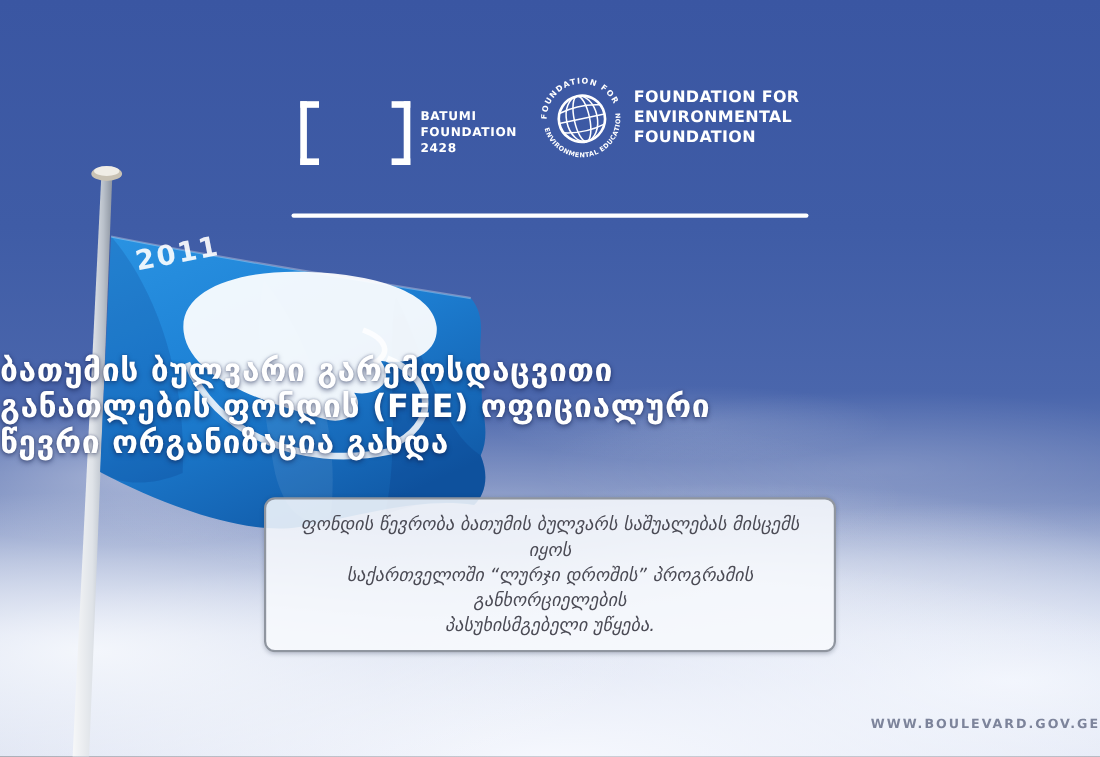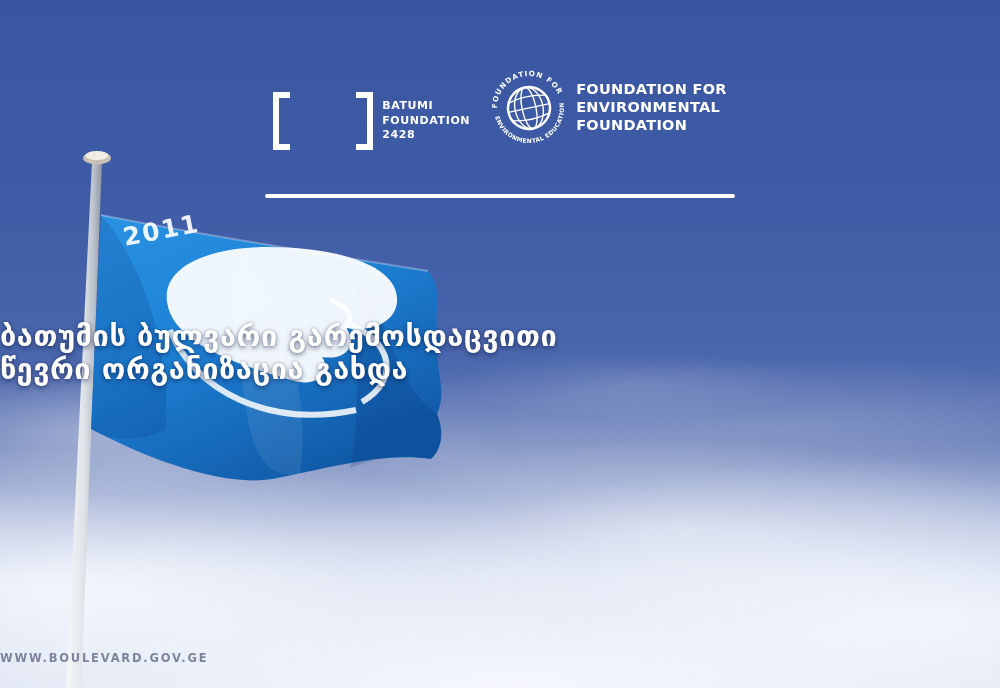--- a/index.html
+++ b/index.html
@@ -56,21 +56,21 @@
     width:520px;padding:11px 14px;
     background:rgba(247,249,253,.87);
     border:2px solid #8f959f;border-radius:10px;
     box-shadow:0 1px 4px rgba(20,30,60,.25);
     text-align:center;color:#4b4b55;font-style:italic;
     font-size:16.5px;line-height:23px;
   }
   .info-box span{display:block;}
   
   .site{
-    position:absolute;top:651px;left:0;right:0;text-align:left;
+    position:absolute;top:651px;left:0;right:0;text-align:right;
     color:#7d849b;font-size:11.5px;font-weight:600;letter-spacing:1.8px;
   }
 </style>
 </head>
 <body>
 
 <div class="canvas">
 
   <div class="sky"></div>
 
@@ -164,19 +164,25 @@
         <div>ENVIRONMENTAL</div>
         <div>FOUNDATION</div>
       </div>
     </div>
   </header>
 
   <div class="divider"></div>
 
   <h1 class="headline">
     <span>ბათუმის ბულვარი გარემოსდაცვითი</span>
+    <span>განათლების ფონდის (FEE) ოფიციალური</span>
     <span>წევრი ორგანიზაცია გახდა</span>
   </h1>
 
+  <div class="info-box">
+    <span>ფონდის წევრობა ბათუმის ბულვარს საშუალებას მისცემს იყოს</span>
+    <span>საქართველოში “ლურჯი დროშის” პროგრამის განხორციელების</span>
+    <span>პასუხისმგებელი უწყება.</span>
+  </div>
 
   <div class="site">WWW.BOULEVARD.GOV.GE</div>
 
 </div>
 
 </body></html>

